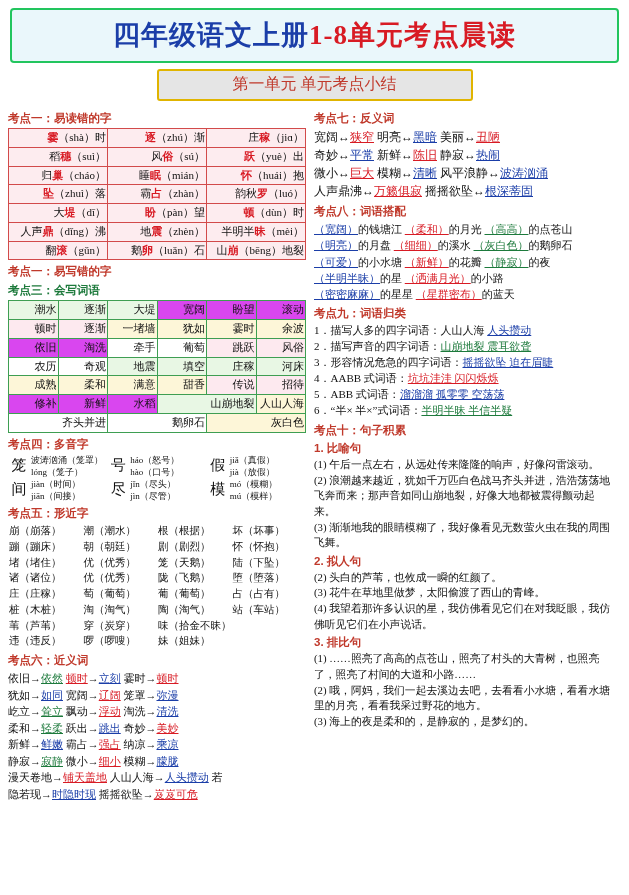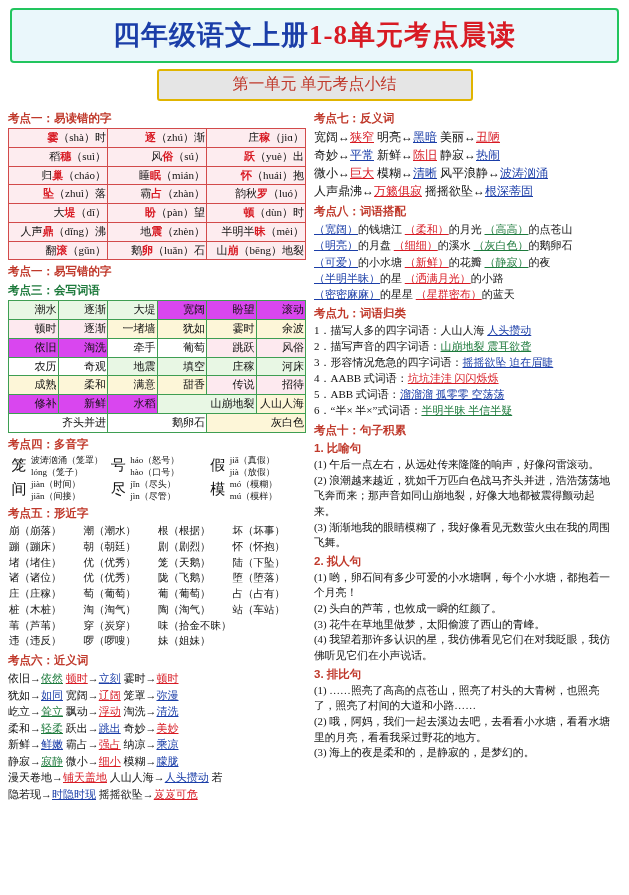--- a/index.html
+++ b/index.html
@@ -361,21 +361,20 @@
 
       <div class="sec-label">1. 比喻句</div>
       <div class="para">
         <div>(1) 午后一点左右，从远处传来隆隆的响声，好像闷雷滚动。</div>
         <div>(2) 浪潮越来越近，犹如千万匹白色战马齐头并进，浩浩荡荡地飞奔而来；那声音如同山崩地裂，好像大地都被震得颤动起来。</div>
         <div>(3) 渐渐地我的眼睛模糊了，我好像看见无数萤火虫在我的周围飞舞。</div>
       </div>
 
       <div class="sec-label">2. 拟人句</div>
       <div class="para">
-        <div>(1) 哟，卵石间有多少可爱的小水塘啊，每个小水塘，都抱着一个月亮！</div>
         <div>(2) 头白的芦苇，也攸成一瞬的红颜了。</div>
         <div>(3) 花牛在草地里做梦，太阳偷渡了西山的青峰。</div>
         <div>(4) 我望着那许多认识的星，我仿佛看见它们在对我眨眼，我仿佛听见它们在小声说话。</div>
       </div>
 
       <div class="sec-label">3. 排比句</div>
       <div class="para">
         <div>(1) ……照亮了高高的点苍山，照亮了村头的大青树，也照亮了，照亮了村间的大道和小路……</div>
         <div>(2) 哦，阿妈，我们一起去溪边去吧，去看看小水塘，看看水塘里的月亮，看看我采过野花的地方。</div>
         <div>(3) 海上的夜是柔和的，是静寂的，是梦幻的。</div>

